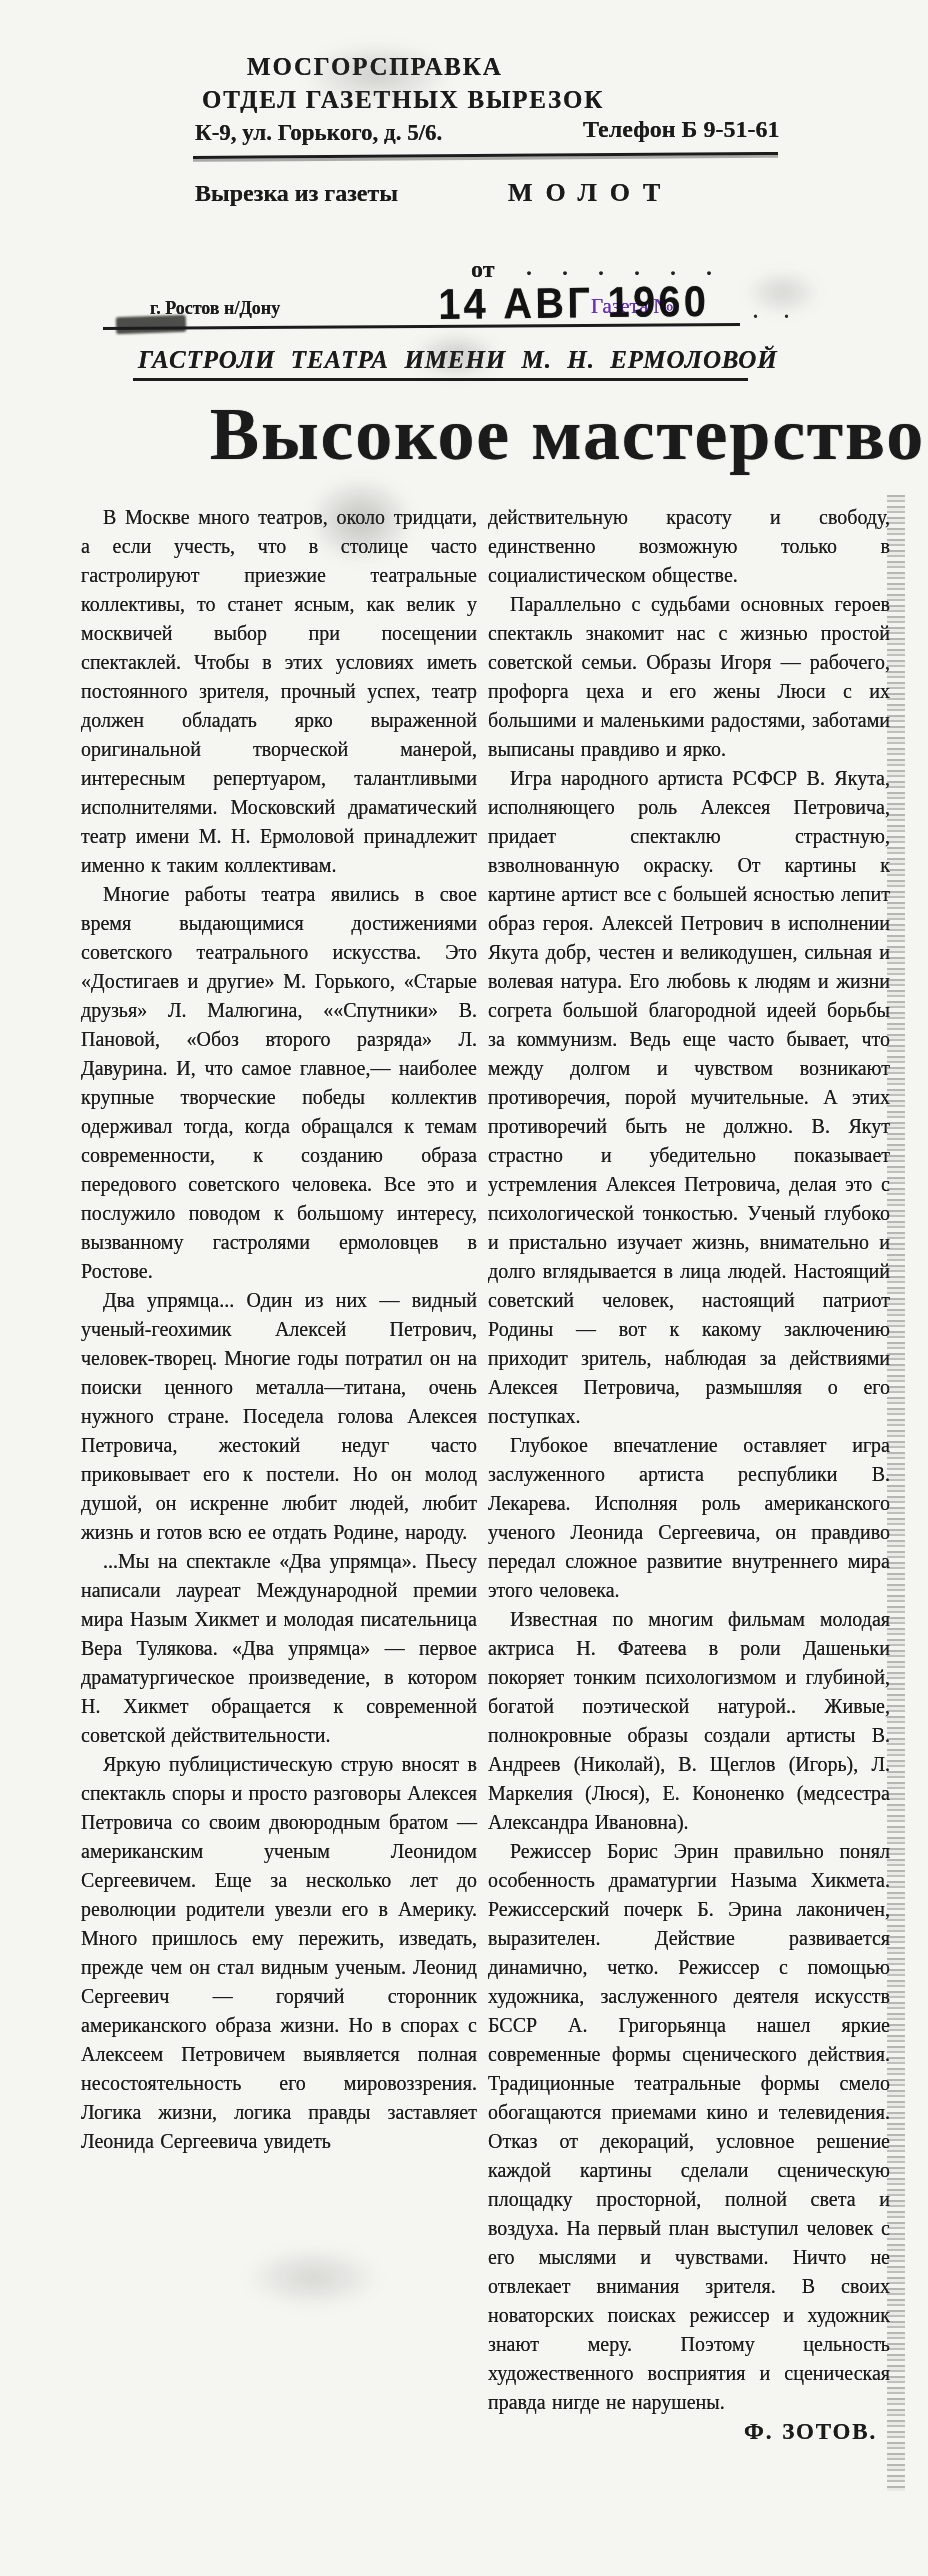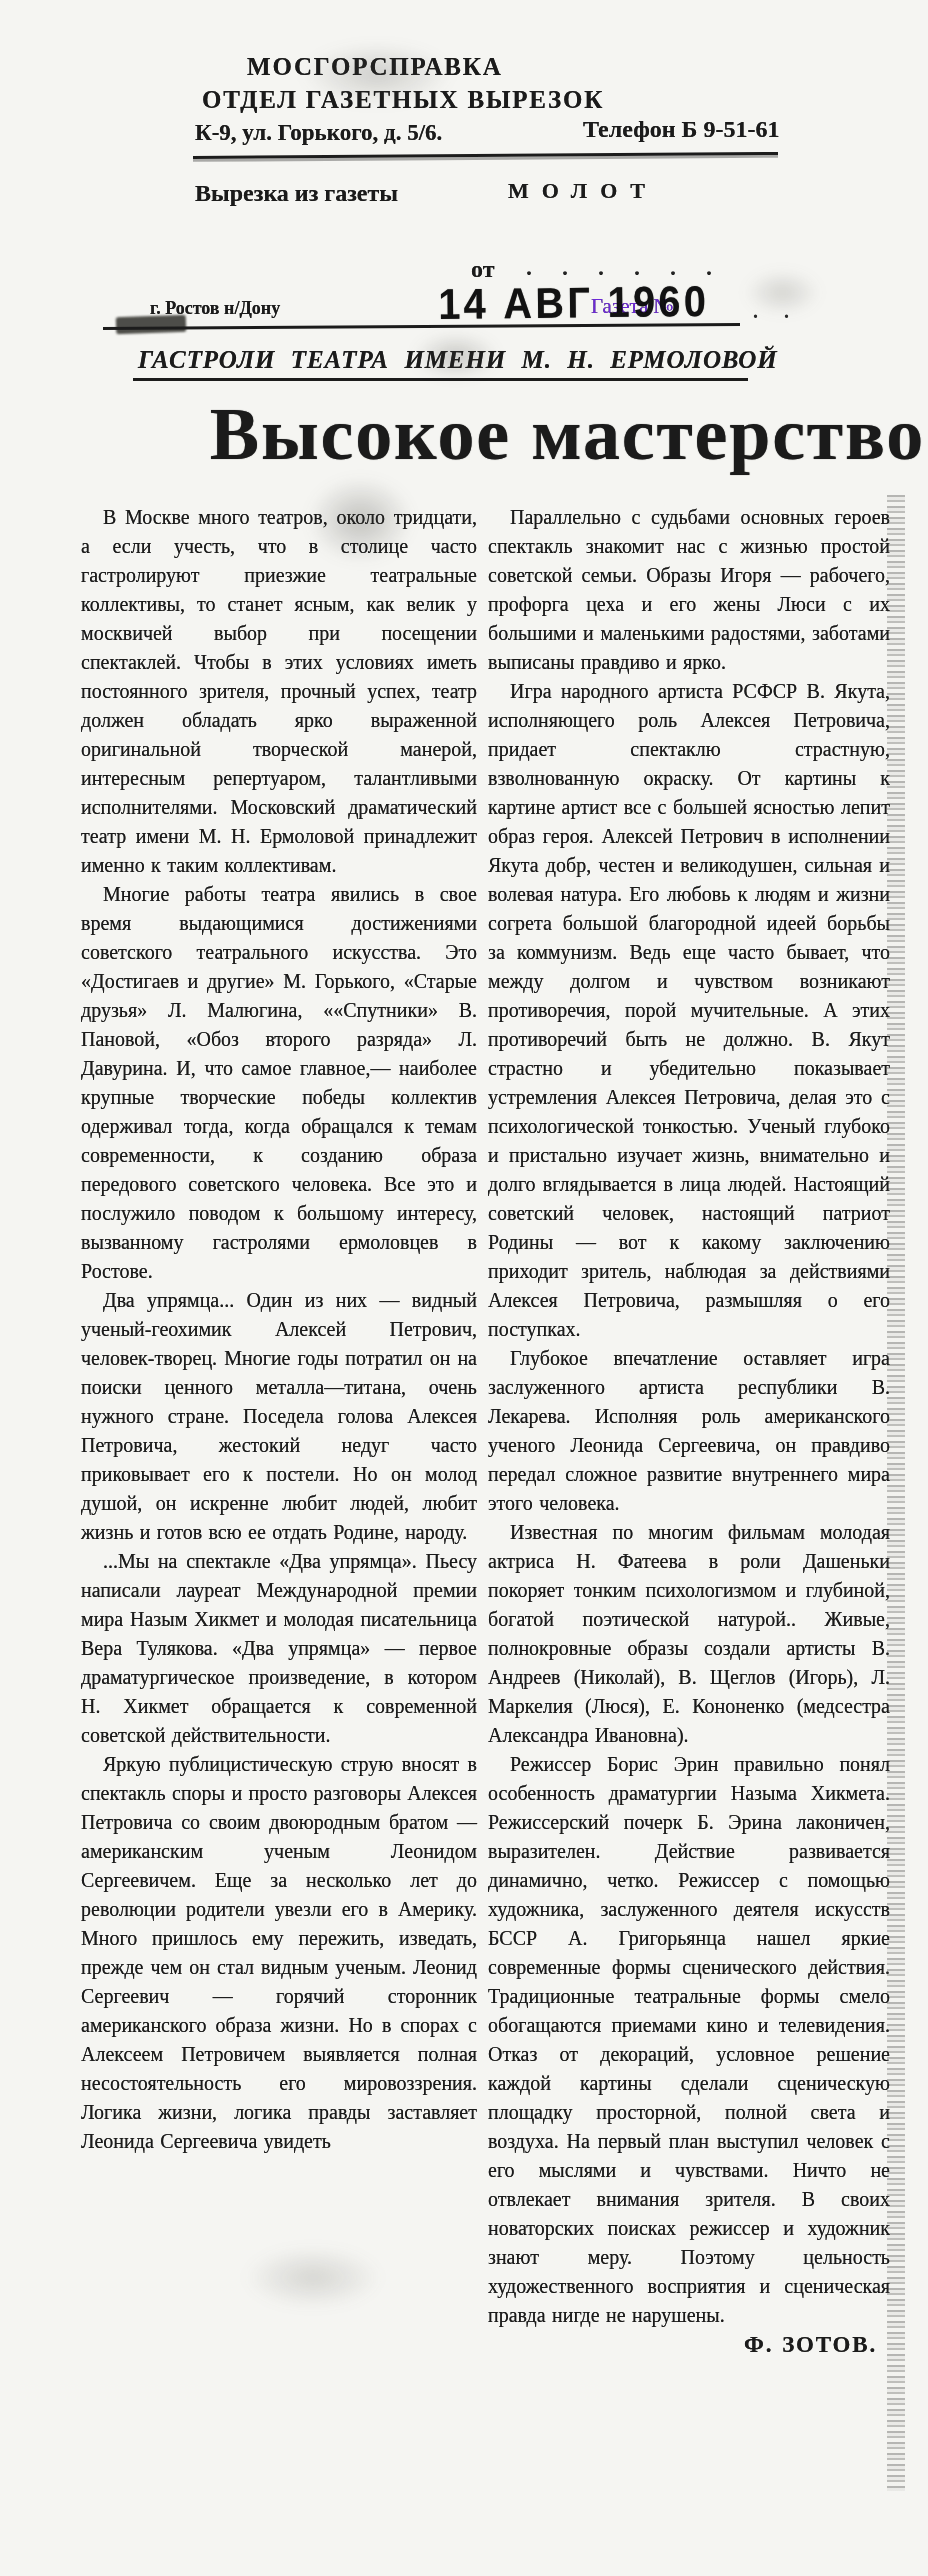--- a/index.html
+++ b/index.html
@@ -11,21 +11,21 @@
   .abs{position:absolute;}
   .inky{text-shadow:0 0 0.6px rgba(10,10,10,.75);}
   
   .org{top:53px;left:247px;font-size:25px;font-weight:bold;letter-spacing:1.8px;}
   .dept{top:86px;left:202px;font-size:25px;font-weight:bold;letter-spacing:1.8px;}
   .address{top:120px;left:195px;font-size:23px;font-weight:bold;}
   .phone{top:116px;left:572px;font-size:24px;font-weight:bold;margin-left:11px;}
   .rule{background:#1c1c1c;height:2.8px;}
   .rule-header{top:154px;left:193px;width:585px;transform:rotate(-.4deg);box-shadow:0 2.8px 0 rgba(30,30,30,.35);}
   .clip-label{top:180px;left:195px;font-size:24px;font-weight:bold;}
-  .newspaper{top:178px;left:508px;font-size:22px;font-weight:bold;letter-spacing:13px;}
+  .newspaper{top:178px;left:508px;font-size:26px;font-weight:bold;letter-spacing:13px;}
   .from-row{top:256px;left:471px;font-size:24px;font-weight:bold;}
   .from-dots{top:254px;left:526px;font-size:24px;font-weight:bold;letter-spacing:30px;color:#222;}
   
   .city{top:298px;left:150px;font-size:18px;font-weight:bold;}
   .gazeta{top:294px;left:591px;font-size:21px;color:#6d28d9;z-index:1;}
   .stamp{
     top:280px;left:438px;font-family:"Liberation Sans", sans-serif;
     font-size:43px;font-weight:bold;letter-spacing:3.7px;color:rgba(12,12,12,.93);
     transform:scaleX(.92) rotate(-.6deg);transform-origin:left top;z-index:2;
     text-shadow:0 0 0.9px rgba(0,0,0,.6);
@@ -98,20 +98,21 @@
 
   <div class="abs col col-left inky">
     <p>В Москве много театров, около тридцати, а если учесть, что в столице часто гастролируют приезжие театральные коллективы, то станет ясным, как велик у москвичей выбор при посещении спектаклей. Чтобы в этих условиях иметь постоянного зрителя, прочный успех, театр должен обладать ярко выраженной оригинальной творческой манерой, интересным репертуаром, талантливыми исполнителями. Московский драматический театр имени М. Н. Ермоловой принадлежит именно к таким коллективам.</p>
     <p>Многие работы театра явились в свое время выдающимися достижениями советского театрального искусства. Это «Достигаев и другие» М. Горького, «Старые друзья» Л. Малюгина, ««Спутники» В. Пановой, «Обоз второго разряда» Л. Давурина. И, что самое главное,— наиболее крупные творческие победы коллектив одерживал тогда, когда обращался к темам современности, к созданию образа передового советского человека. Все это и послужило поводом к большому интересу, вызванному гастролями ермоловцев в Ростове.</p>
     <p>Два упрямца... Один из них — видный ученый-геохимик Алексей Петрович, человек-творец. Многие годы потратил он на поиски ценного металла—титана, очень нужного стране. Поседела голова Алексея Петровича, жестокий недуг часто приковывает его к постели. Но он молод душой, он искренне любит людей, любит жизнь и готов всю ее отдать Родине, народу.</p>
     <p>...Мы на спектакле «Два упрямца». Пьесу написали лауреат Международной премии мира Назым Хикмет и молодая писательница Вера Тулякова. «Два упрямца» — первое драматургическое произведение, в котором Н. Хикмет обращается к современной советской действительности.</p>
     <p>Яркую публицистическую струю вносят в спектакль споры и просто разговоры Алексея Петровича со своим двоюродным братом — американским ученым Леонидом Сергеевичем. Еще за несколько лет до революции родители увезли его в Америку. Много пришлось ему пережить, изведать, прежде чем он стал видным ученым. Леонид Сергеевич — горячий сторонник американского образа жизни. Но в спорах с Алексеем Петровичем выявляется полная несостоятельность его мировоззрения. Логика жизни, логика правды заставляет Леонида Сергеевича увидеть</p>
   </div>
 
   <div class="abs col col-right inky">
+    <p class="no-indent">действительную красоту и свободу, единственно возможную только в социалистическом обществе.</p>
     <p>Параллельно с судьбами основных героев спектакль знакомит нас с жизнью простой советской семьи. Образы Игоря — рабочего, профорга цеха и его жены Люси с их большими и маленькими радостями, заботами выписаны правдиво и ярко.</p>
     <p>Игра народного артиста РСФСР В. Якута, исполняющего роль Алексея Петровича, придает спектаклю страстную, взволнованную окраску. От картины к картине артист все с большей ясностью лепит образ героя. Алексей Петрович в исполнении Якута добр, честен и великодушен, сильная и волевая натура. Его любовь к людям и жизни согрета большой благородной идеей борьбы за коммунизм. Ведь еще часто бывает, что между долгом и чувством возникают противоречия, порой мучительные. А этих противоречий быть не должно. В. Якут страстно и убедительно показывает устремления Алексея Петровича, делая это с психологической тонкостью. Ученый глубоко и пристально изучает жизнь, внимательно и долго вглядывается в лица людей. Настоящий советский человек, настоящий патриот Родины — вот к какому заключению приходит зритель, наблюдая за действиями Алексея Петровича, размышляя о его поступках.</p>
     <p>Глубокое впечатление оставляет игра заслуженного артиста республики В. Лекарева. Исполняя роль американского ученого Леонида Сергеевича, он правдиво передал сложное развитие внутреннего мира этого человека.</p>
     <p>Известная по многим фильмам молодая актриса Н. Фатеева в роли Дашеньки покоряет тонким психологизмом и глубиной, богатой поэтической натурой.. Живые, полнокровные образы создали артисты В. Андреев (Николай), В. Щеглов (Игорь), Л. Маркелия (Люся), Е. Кононенко (медсестра Александра Ивановна).</p>
     <p>Режиссер Борис Эрин правильно понял особенность драматургии Назыма Хикмета. Режиссерский почерк Б. Эрина лаконичен, выразителен. Действие развивается динамично, четко. Режиссер с помощью художника, заслуженного деятеля искусств БССР А. Григорьянца нашел яркие современные формы сценического действия. Традиционные театральные формы смело обогащаются приемами кино и телевидения. Отказ от декораций, условное решение каждой картины сделали сценическую площадку просторной, полной света и воздуха. На первый план выступил человек с его мыслями и чувствами. Ничто не отвлекает внимания зрителя. В своих новаторских поисках режиссер и художник знают меру. Поэтому цельность художественного восприятия и сценическая правда нигде не нарушены.</p>
     <p class="signature">Ф. ЗОТОВ.</p>
   </div>
 
   <div class="abs smudge sm1"></div>
   <div class="abs smudge sm2"></div>

